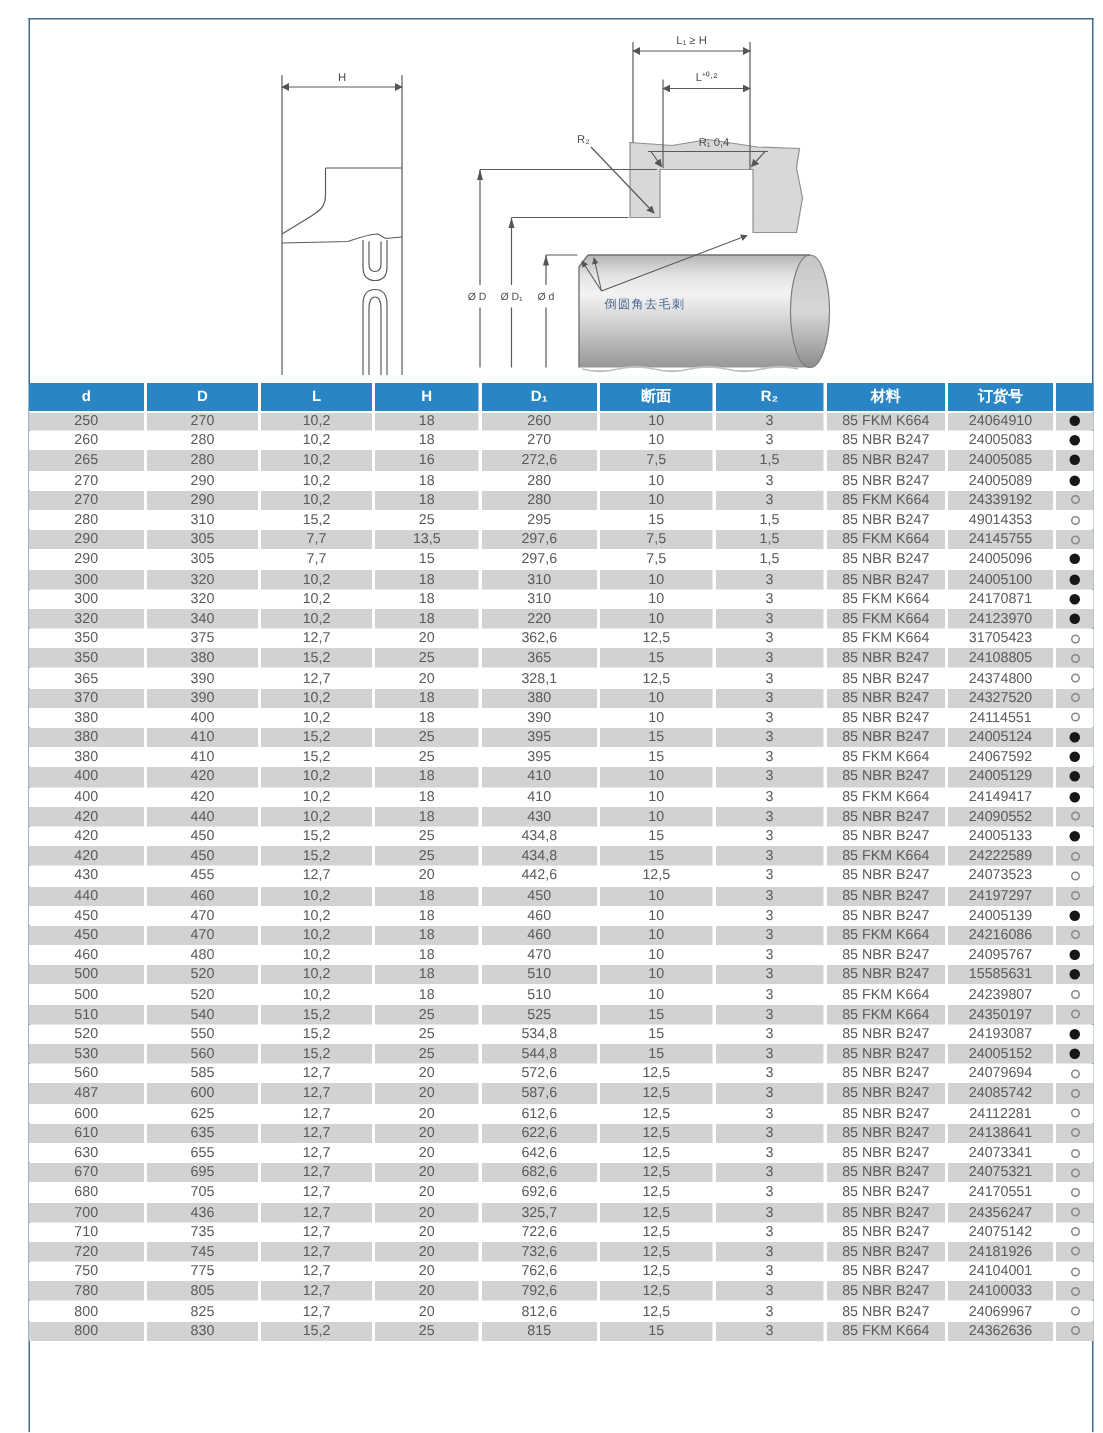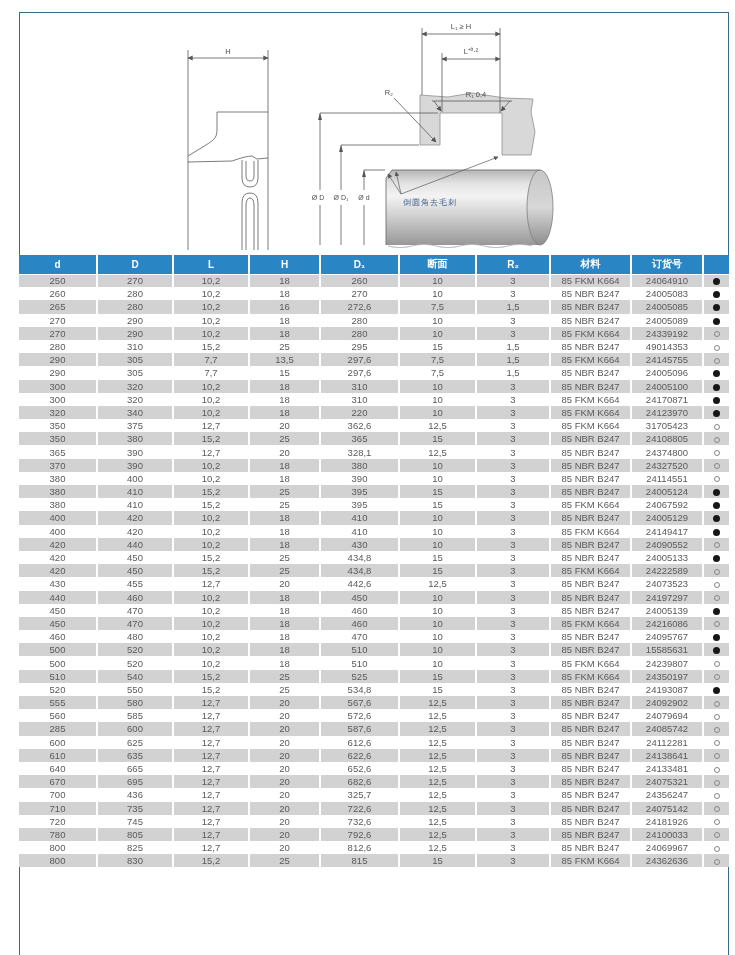--- a/index.html
+++ b/index.html
@@ -537,45 +537,45 @@
           <td>15,2</td>
           <td>25</td>
           <td>534,8</td>
           <td>15</td>
           <td>3</td>
           <td>85 NBR B247</td>
           <td>24193087</td>
           <td><span class="dot filled"></span></td>
         </tr>
         <tr>
-          <td>555</td>
-          <td>580</td>
-          <td>12,7</td>
-          <td>20</td>
-          <td>567,6</td>
-          <td>12,5</td>
-          <td>3</td>
-          <td>85 NBR B247</td>
-          <td>24092902</td>
-          <td><span class="dot open"></span></td>
+          <td>530</td>
+          <td>560</td>
+          <td>15,2</td>
+          <td>25</td>
+          <td>544,8</td>
+          <td>15</td>
+          <td>3</td>
+          <td>85 NBR B247</td>
+          <td>24005152</td>
+          <td><span class="dot filled"></span></td>
         </tr>
         <tr>
           <td>560</td>
           <td>585</td>
           <td>12,7</td>
           <td>20</td>
           <td>572,6</td>
           <td>12,5</td>
           <td>3</td>
           <td>85 NBR B247</td>
           <td>24079694</td>
           <td><span class="dot open"></span></td>
         </tr>
         <tr>
-          <td>285</td>
+          <td>487</td>
           <td>600</td>
           <td>12,7</td>
           <td>20</td>
           <td>587,6</td>
           <td>12,5</td>
           <td>3</td>
           <td>85 NBR B247</td>
           <td>24085742</td>
           <td><span class="dot open"></span></td>
         </tr>
@@ -597,44 +597,56 @@
           <td>12,7</td>
           <td>20</td>
           <td>622,6</td>
           <td>12,5</td>
           <td>3</td>
           <td>85 NBR B247</td>
           <td>24138641</td>
           <td><span class="dot open"></span></td>
         </tr>
         <tr>
-          <td>640</td>
-          <td>665</td>
-          <td>12,7</td>
-          <td>20</td>
-          <td>652,6</td>
-          <td>12,5</td>
-          <td>3</td>
-          <td>85 NBR B247</td>
-          <td>24133481</td>
+          <td>630</td>
+          <td>655</td>
+          <td>12,7</td>
+          <td>20</td>
+          <td>642,6</td>
+          <td>12,5</td>
+          <td>3</td>
+          <td>85 NBR B247</td>
+          <td>24073341</td>
           <td><span class="dot open"></span></td>
         </tr>
         <tr>
           <td>670</td>
           <td>695</td>
           <td>12,7</td>
           <td>20</td>
           <td>682,6</td>
           <td>12,5</td>
           <td>3</td>
           <td>85 NBR B247</td>
           <td>24075321</td>
           <td><span class="dot open"></span></td>
         </tr>
         <tr>
+          <td>680</td>
+          <td>705</td>
+          <td>12,7</td>
+          <td>20</td>
+          <td>692,6</td>
+          <td>12,5</td>
+          <td>3</td>
+          <td>85 NBR B247</td>
+          <td>24170551</td>
+          <td><span class="dot open"></span></td>
+        </tr>
+        <tr>
           <td>700</td>
           <td>436</td>
           <td>12,7</td>
           <td>20</td>
           <td>325,7</td>
           <td>12,5</td>
           <td>3</td>
           <td>85 NBR B247</td>
           <td>24356247</td>
           <td><span class="dot open"></span></td>
@@ -654,20 +666,32 @@
         <tr>
           <td>720</td>
           <td>745</td>
           <td>12,7</td>
           <td>20</td>
           <td>732,6</td>
           <td>12,5</td>
           <td>3</td>
           <td>85 NBR B247</td>
           <td>24181926</td>
+          <td><span class="dot open"></span></td>
+        </tr>
+        <tr>
+          <td>750</td>
+          <td>775</td>
+          <td>12,7</td>
+          <td>20</td>
+          <td>762,6</td>
+          <td>12,5</td>
+          <td>3</td>
+          <td>85 NBR B247</td>
+          <td>24104001</td>
           <td><span class="dot open"></span></td>
         </tr>
         <tr>
           <td>780</td>
           <td>805</td>
           <td>12,7</td>
           <td>20</td>
           <td>792,6</td>
           <td>12,5</td>
           <td>3</td>

